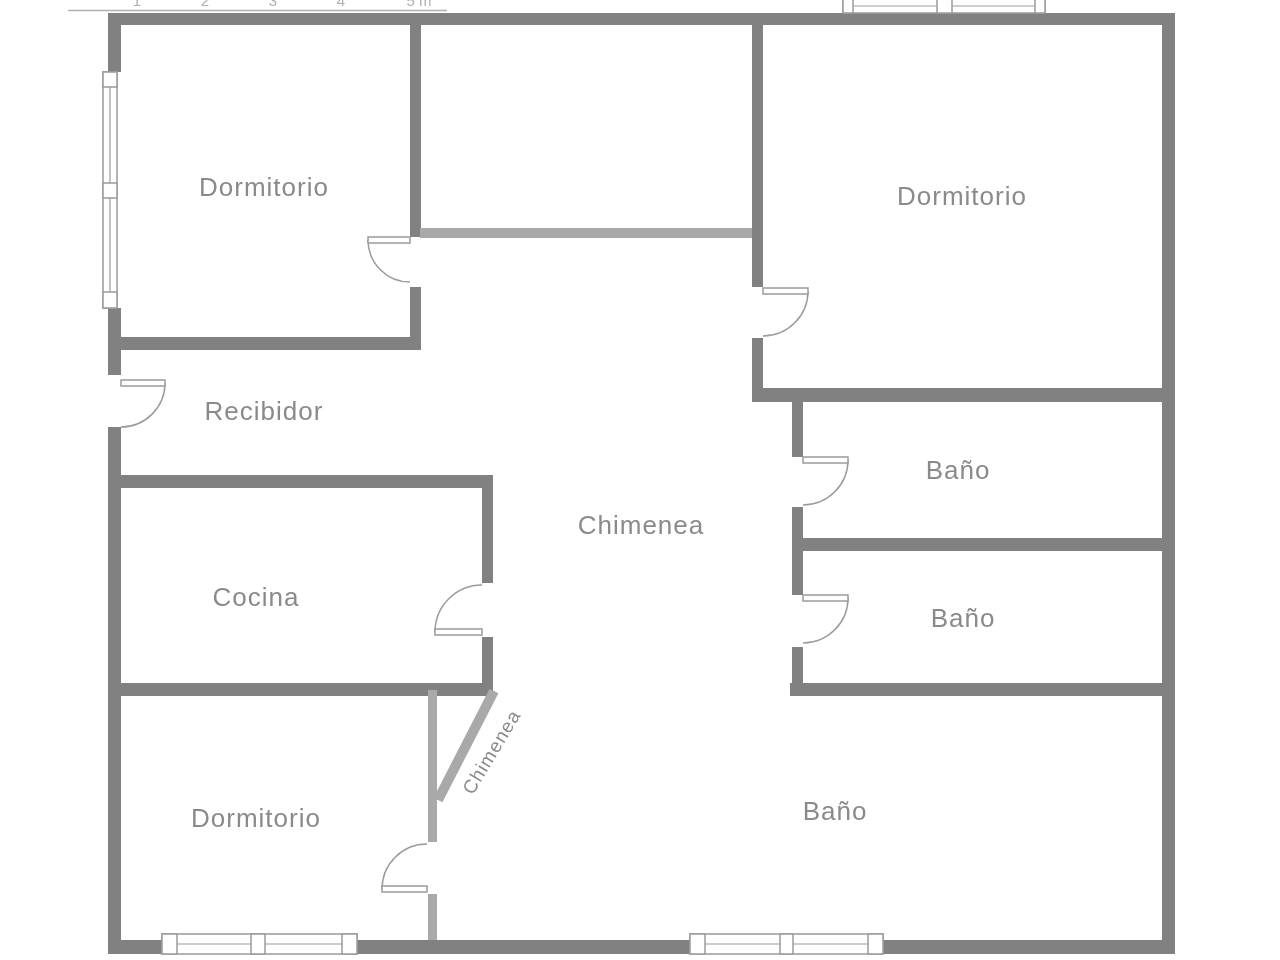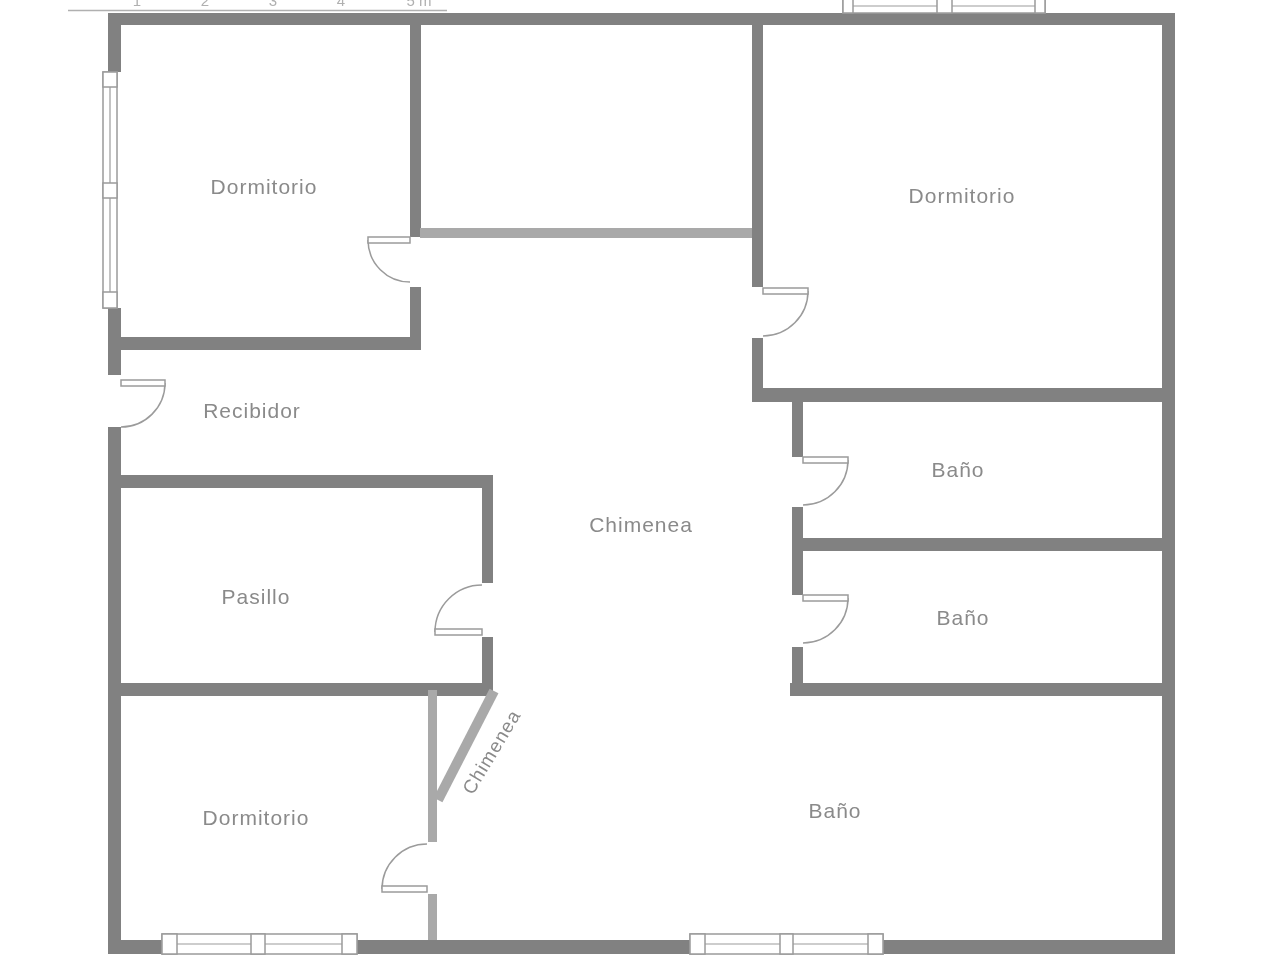--- a/index.html
+++ b/index.html
@@ -24,21 +24,21 @@
   .chimney{stroke:var(--wall_light);stroke-width:10;fill:none;}
   .win{fill:#ffffff;stroke:var(--door_window);stroke-width:1.5;}
   .win-line{stroke:var(--door_window);stroke-width:1.2;fill:none;}
   .door-leaf{fill:#ffffff;stroke:var(--door_window);stroke-width:1.5;}
   .door-arc{fill:none;stroke:var(--door_window);stroke-width:1.5;}
   .ruler-line{stroke:var(--ruler);stroke-width:1.5;fill:none;}
   .room-label{
     position:absolute;
     transform:translate(-50%,-50%);
     color:var(--label_text);
-    font-size:21px;
+    font-size:26px;
     letter-spacing:1px;
     white-space:nowrap;
   }
   .room-label.rotated{
     transform:translate(-50%,-50%) rotate(-59deg);
     font-size:19px;
   }
   .ruler-digits{
     position:absolute;left:0;top:0;width:1280px;height:12px;
     overflow:hidden;
@@ -169,22 +169,22 @@
   <div class="ruler-digits">
     <span class="ruler-digit" style="left:137px">1</span>
     <span class="ruler-digit" style="left:205px">2</span>
     <span class="ruler-digit" style="left:273px">3</span>
     <span class="ruler-digit" style="left:341px">4</span>
     <span class="ruler-digit" style="left:419px">5 m</span>
   </div>
 
   <span class="room-label" style="left:264px;top:187px">Dormitorio</span>
   <span class="room-label" style="left:962px;top:196px">Dormitorio</span>
-  <span class="room-label" style="left:252px;top:411px">Recibidor</span>
+  <span class="room-label" style="left:264px;top:411px">Recibidor</span>
   <span class="room-label" style="left:641px;top:525px">Chimenea</span>
-  <span class="room-label" style="left:256px;top:597px">Pasillo</span>
+  <span class="room-label" style="left:256px;top:597px">Cocina</span>
   <span class="room-label" style="left:958px;top:470px">Baño</span>
   <span class="room-label" style="left:963px;top:618px">Baño</span>
   <span class="room-label" style="left:256px;top:818px">Dormitorio</span>
   <span class="room-label" style="left:835px;top:811px">Baño</span>
   <span class="room-label rotated" style="left:492px;top:752px">Chimenea</span>
 
 </div>
 
 </body></html>

